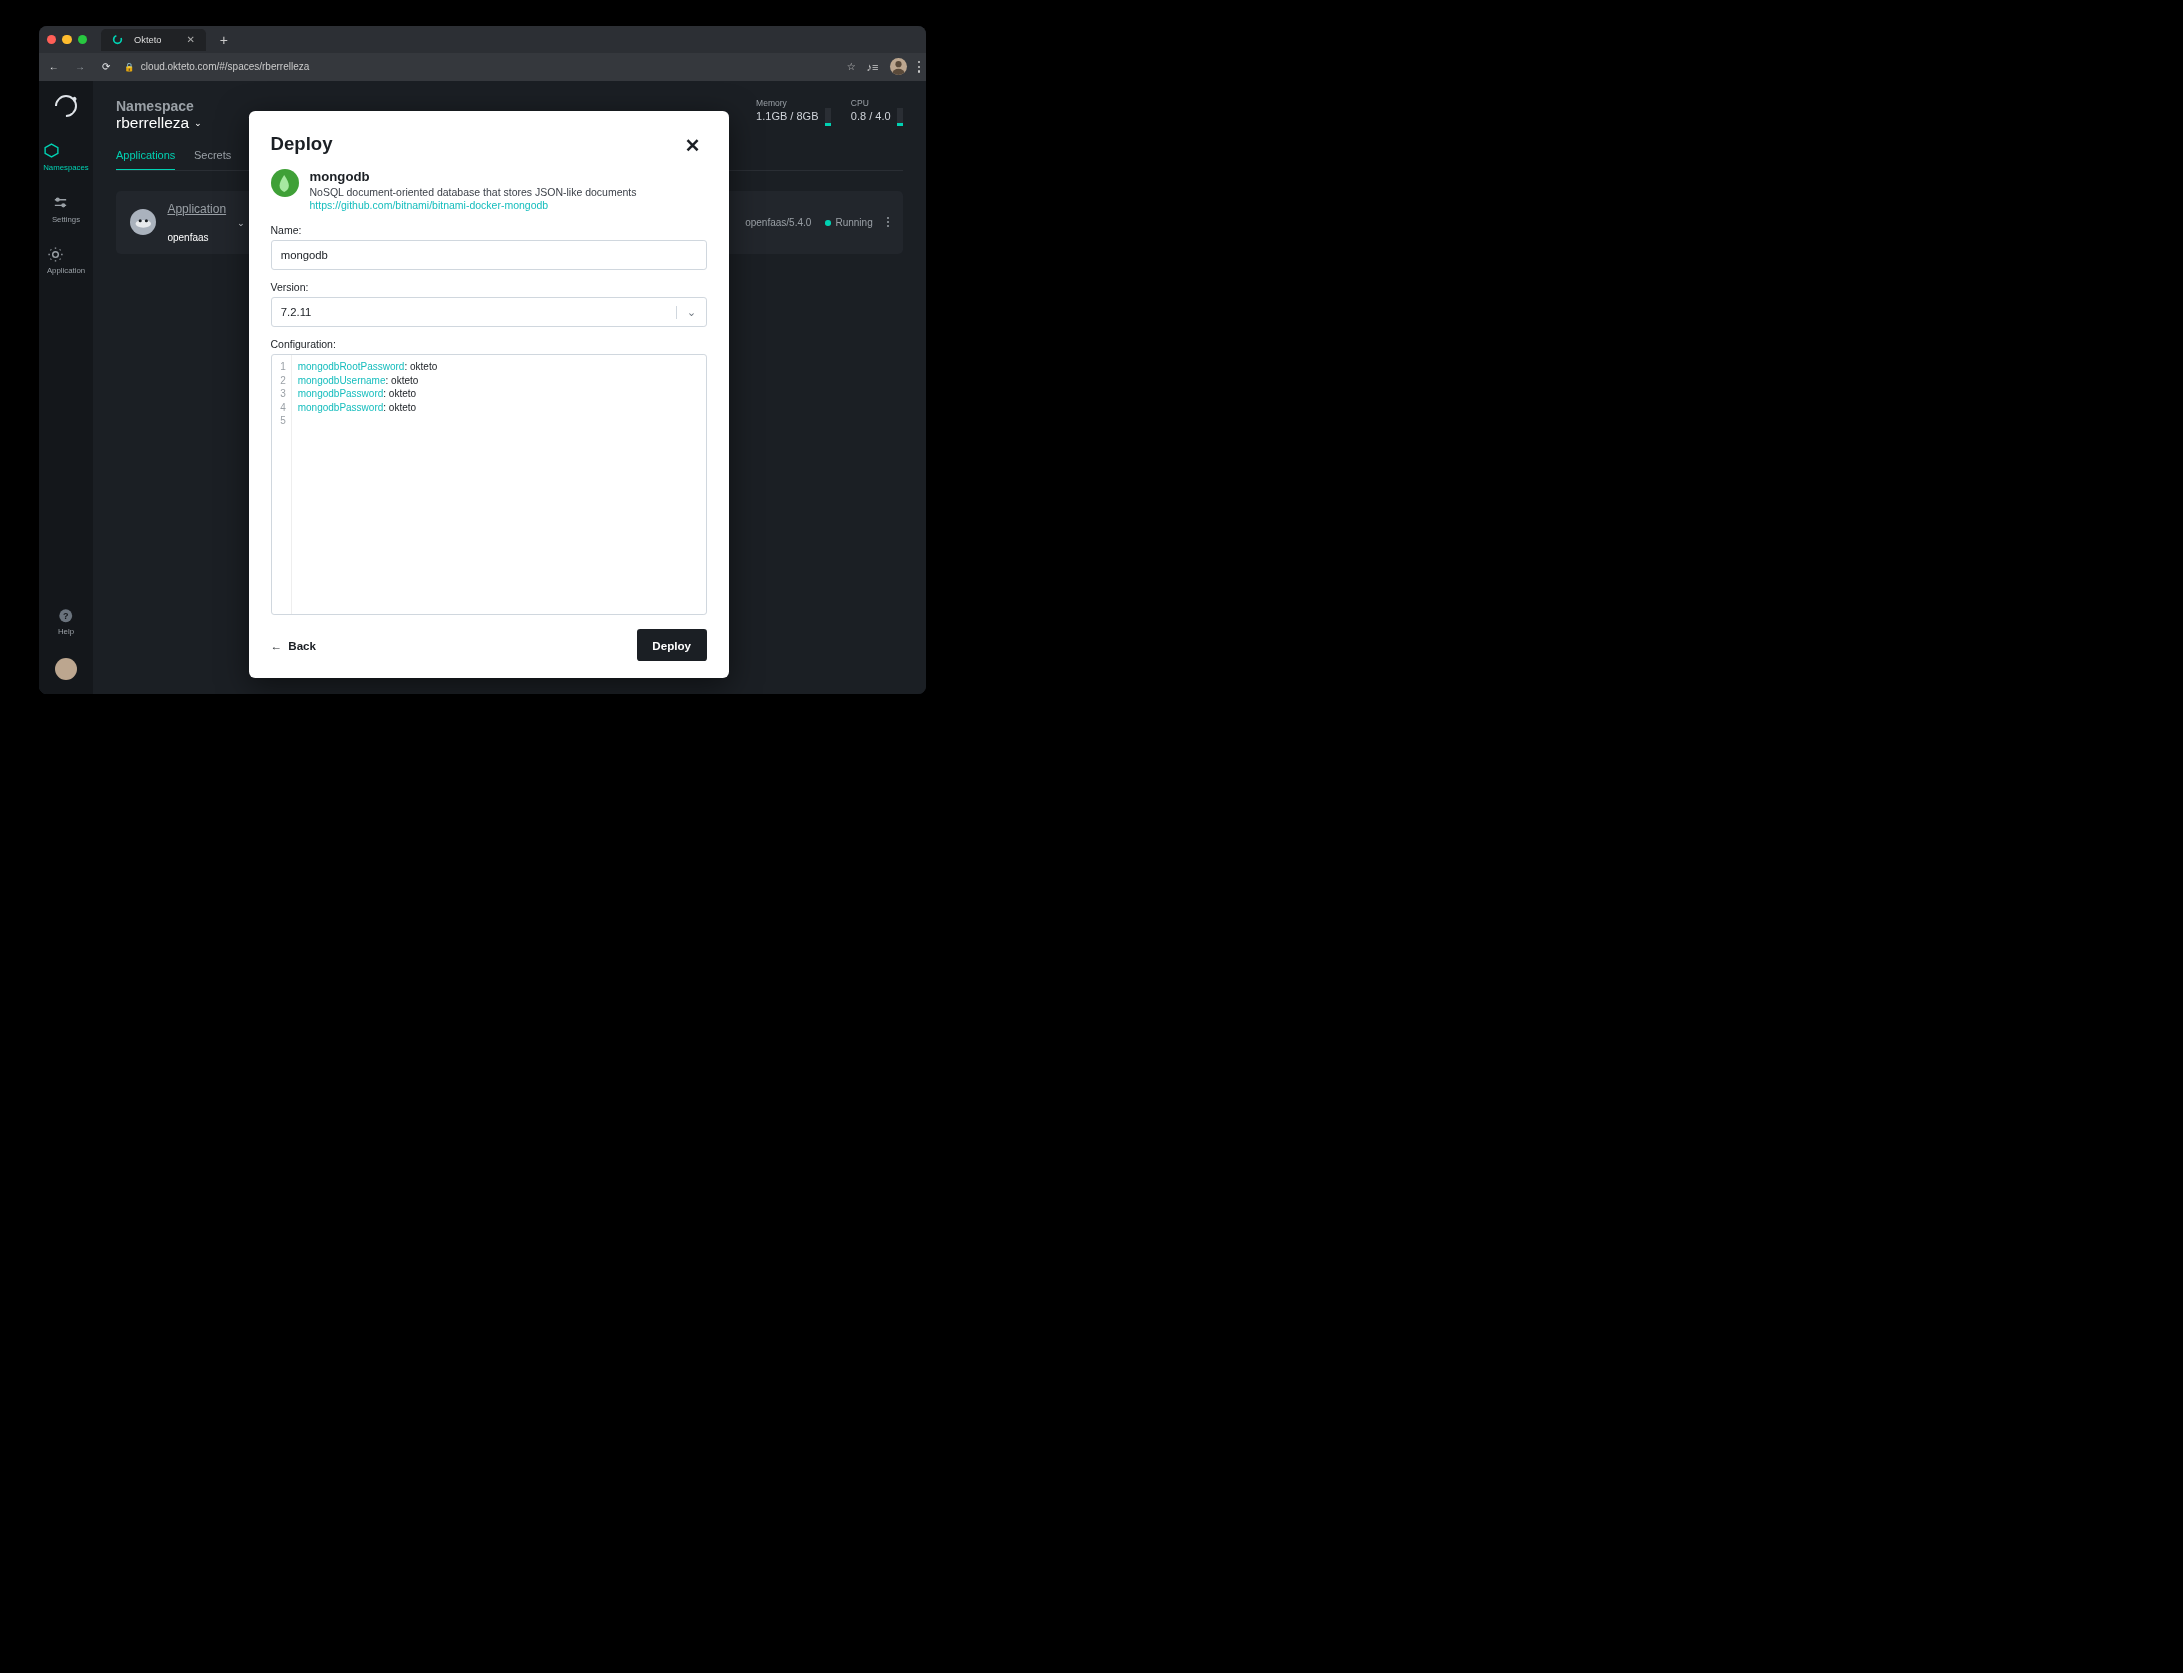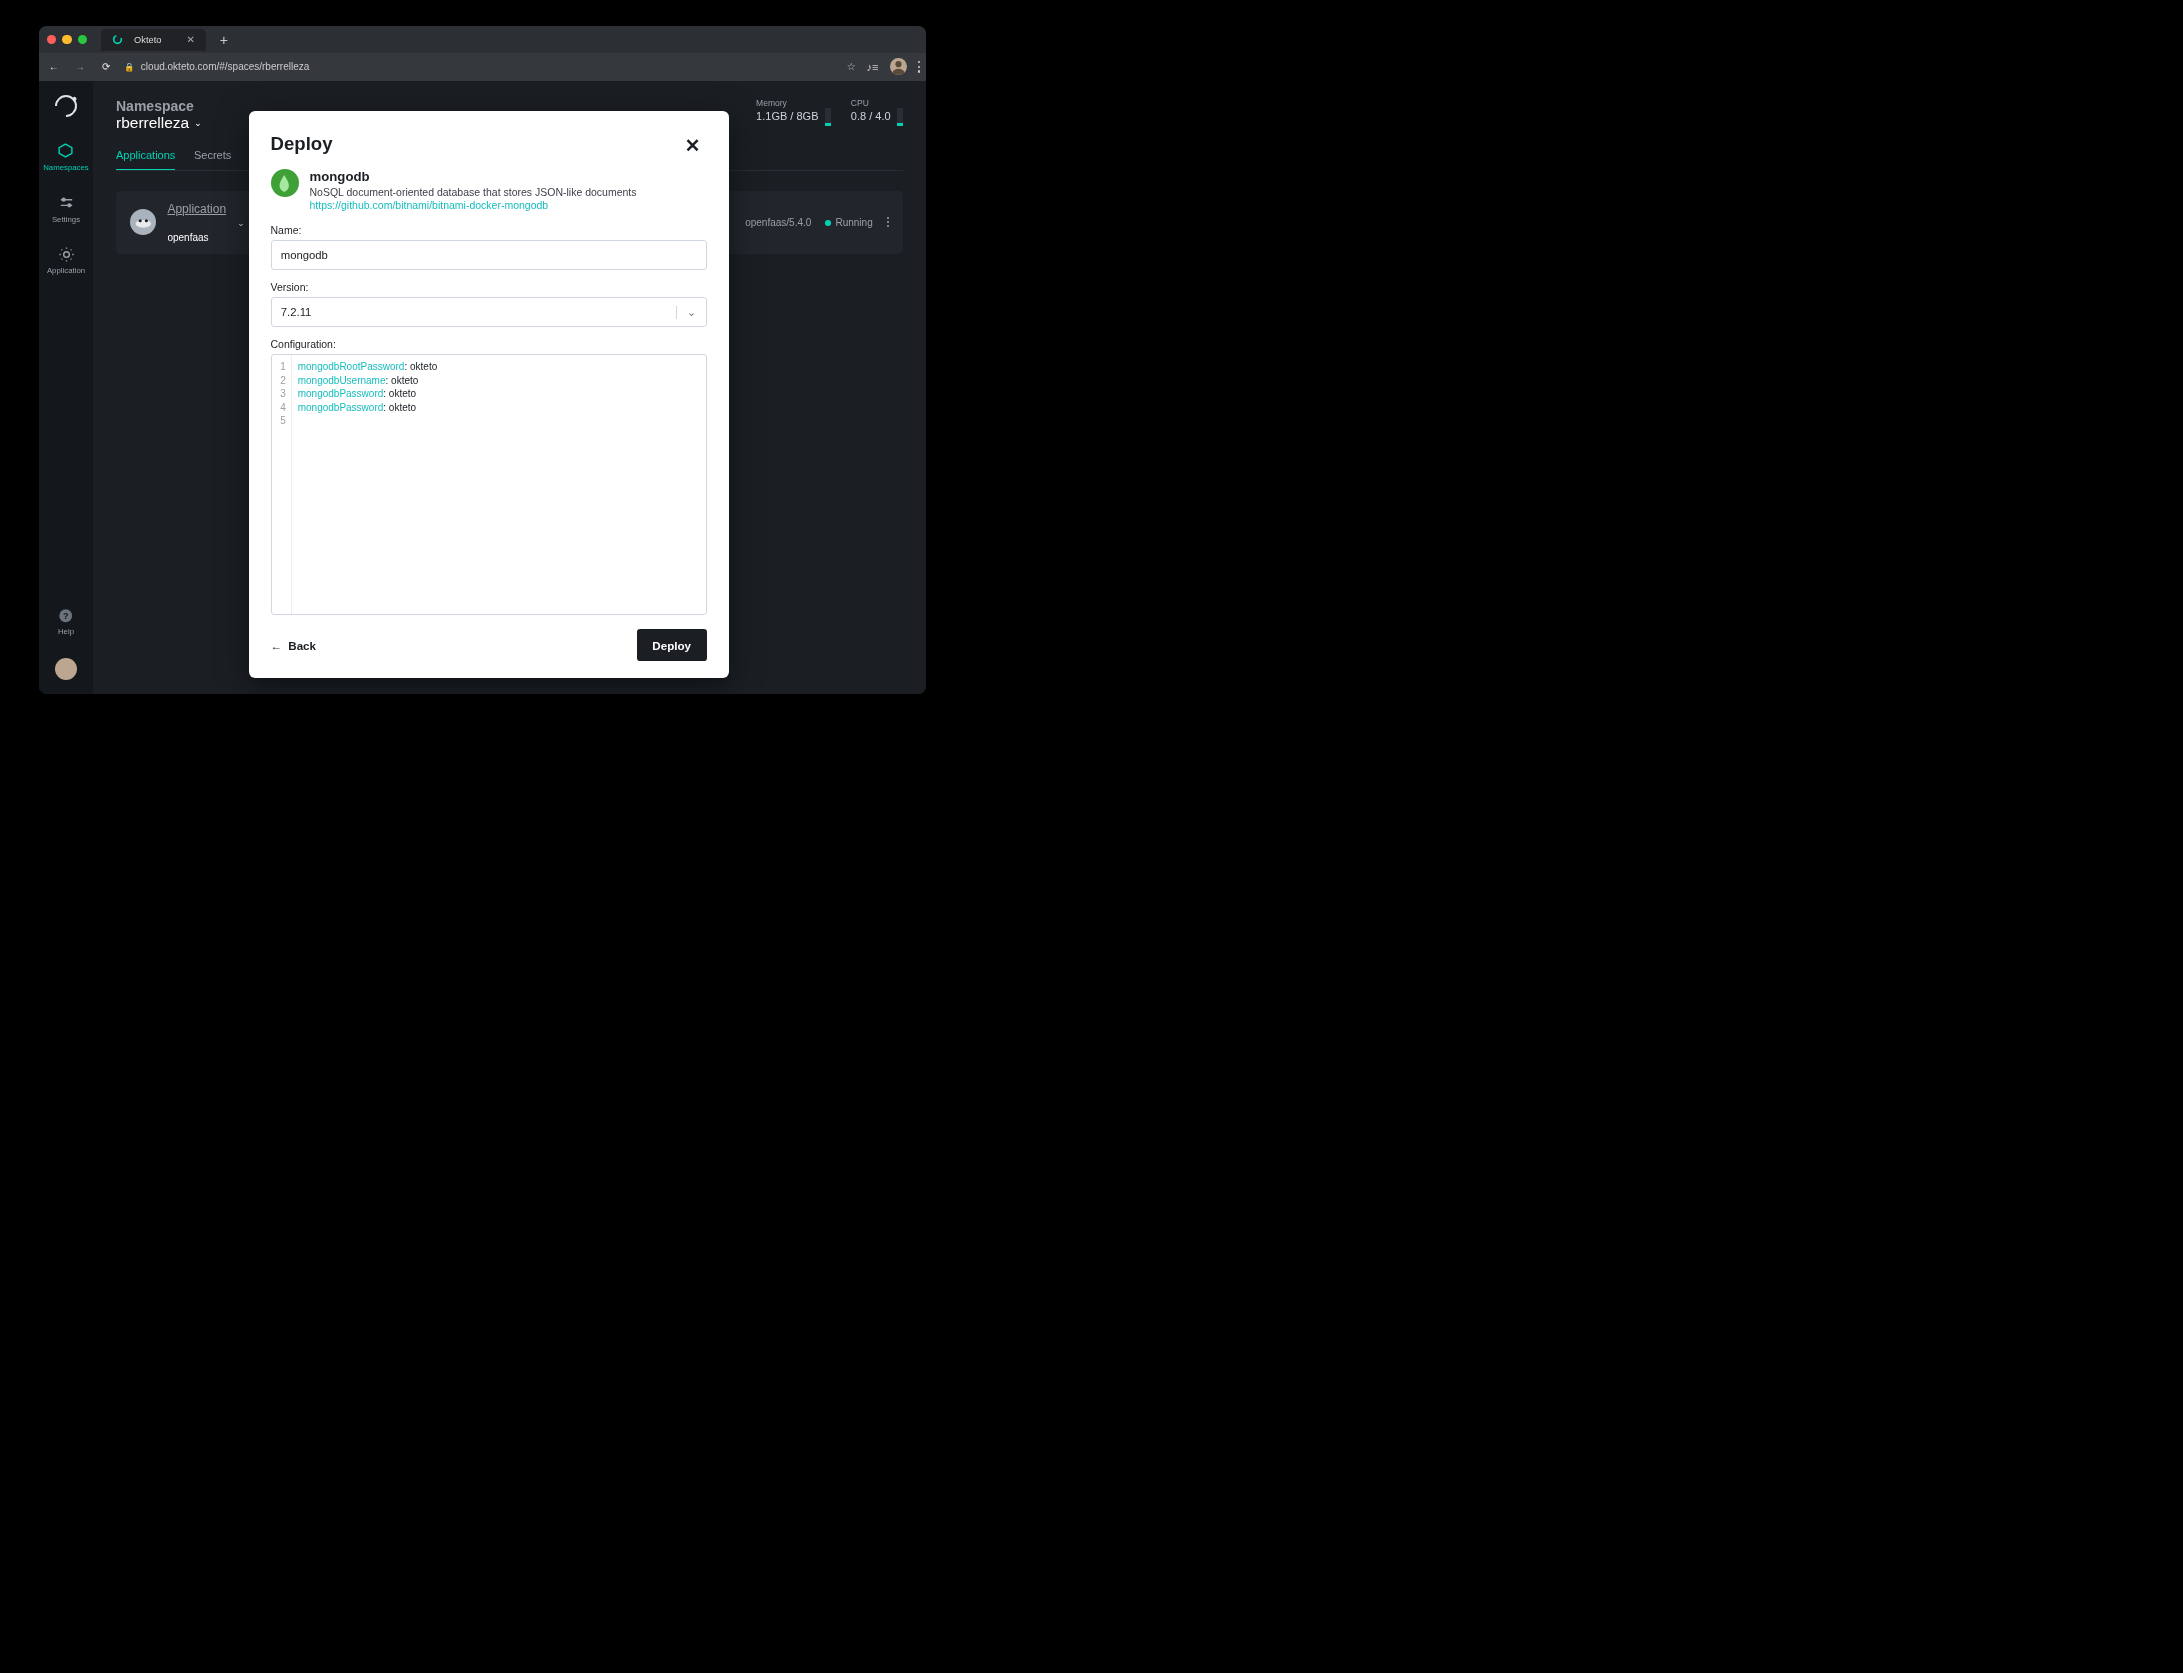--- a/index.html
+++ b/index.html
@@ -19,21 +19,21 @@
 .url{flex:1; display:flex; align-items:center; gap:6.2px;}
 .lock{font-size:8.5px;}
 .addr-icons{display:flex;align-items:center;gap:11px;}
 .avatar{width:17px;height:17px;border-radius:50%; background:#bca68f; display:flex;align-items:center;justify-content:center; overflow:hidden;}
 .kebab{display:flex;flex-direction:column;gap:2.3px;}
 .kebab span{width:2.3px;height:2.3px;border-radius:50%;background:#ccc;}
 .app { flex:1; display:flex; background:#1b1f24;}
 .left-rail{width:54px; background:#14171b; display:flex; flex-direction:column; align-items:center; padding-top:14px; color:#9aa0a6; font-size:7.8px;}
 .rail-logo{width:22px;height:22px;margin-bottom:25px; border:2.3px solid #dfe3e8;border-radius:50%; border-left-color:transparent; transform:rotate(-45deg); position:relative;}
 .rail-logo::after{content:"";position:absolute;width:3.9px;height:3.9px;background:#dfe3e8;border-radius:50%;right:-3.9px;top:7.8px;}
-.rail-item{display:flex;flex-direction:column;align-items:center;gap:3.9px; margin-bottom:22px; cursor:pointer;}
+.rail-item{display:flex;flex-direction:column;align-items:flex-start;gap:3.9px; margin-bottom:22px; cursor:pointer;}
 .rail-item.active{color:#00d1b2;}
 .rail-spacer{flex:1;}
 .rail-avatar{width:22px;height:22px;border-radius:50%;background:#bca68f;margin-bottom:14px;}
 .content{flex:1; padding:17px 23px; color:#d1d5db; position:relative;}
 .ns-label{font-size:14px; color:#9aa0a6;font-weight:bold;}
 .ns-name{font-size:15.5px; color:#fff; display:flex; align-items:center; gap:4.7px;}
 .tabs{display:flex; gap:18.6px; margin-top:17px; border-bottom:0.8px solid #2a2e34;}
 .tabs span{padding-bottom:7.8px; font-size:11px; color:#9aa0a6; cursor:pointer;}
 .tabs span.active{color:#00d1b2; border-bottom:1.6px solid #00d1b2;}
 .row{margin-top:20px; background:#22262c; border-radius:4.7px; padding:11px 14px; display:flex; align-items:center; gap:11px; font-size:10px;}

